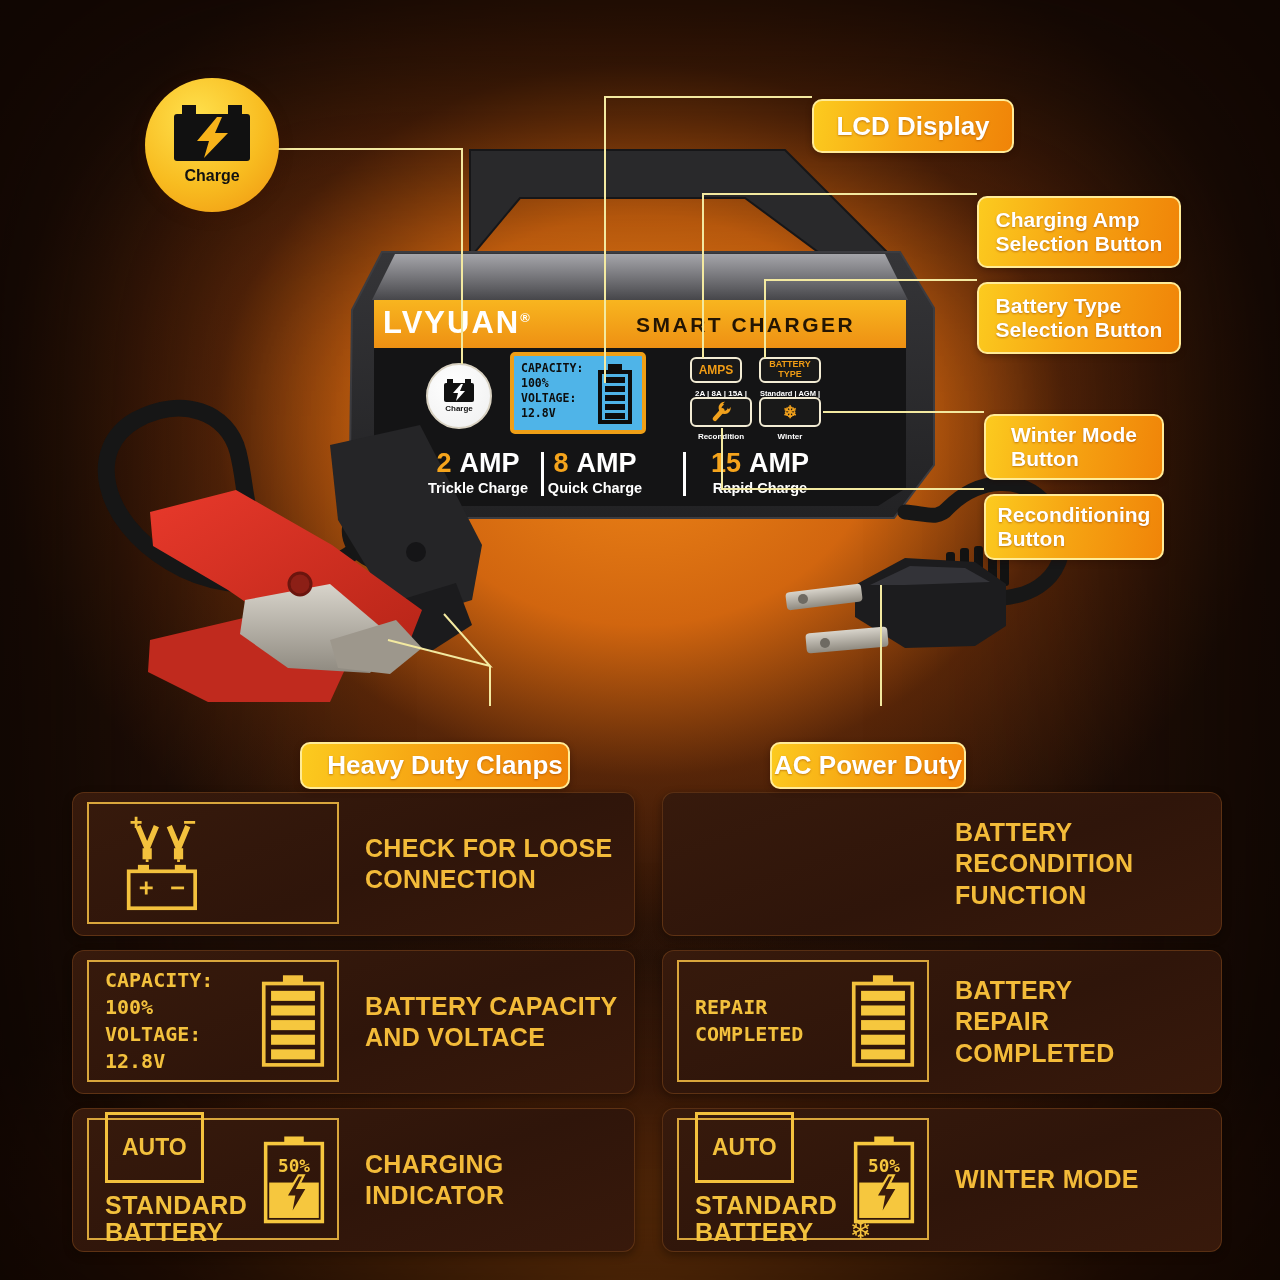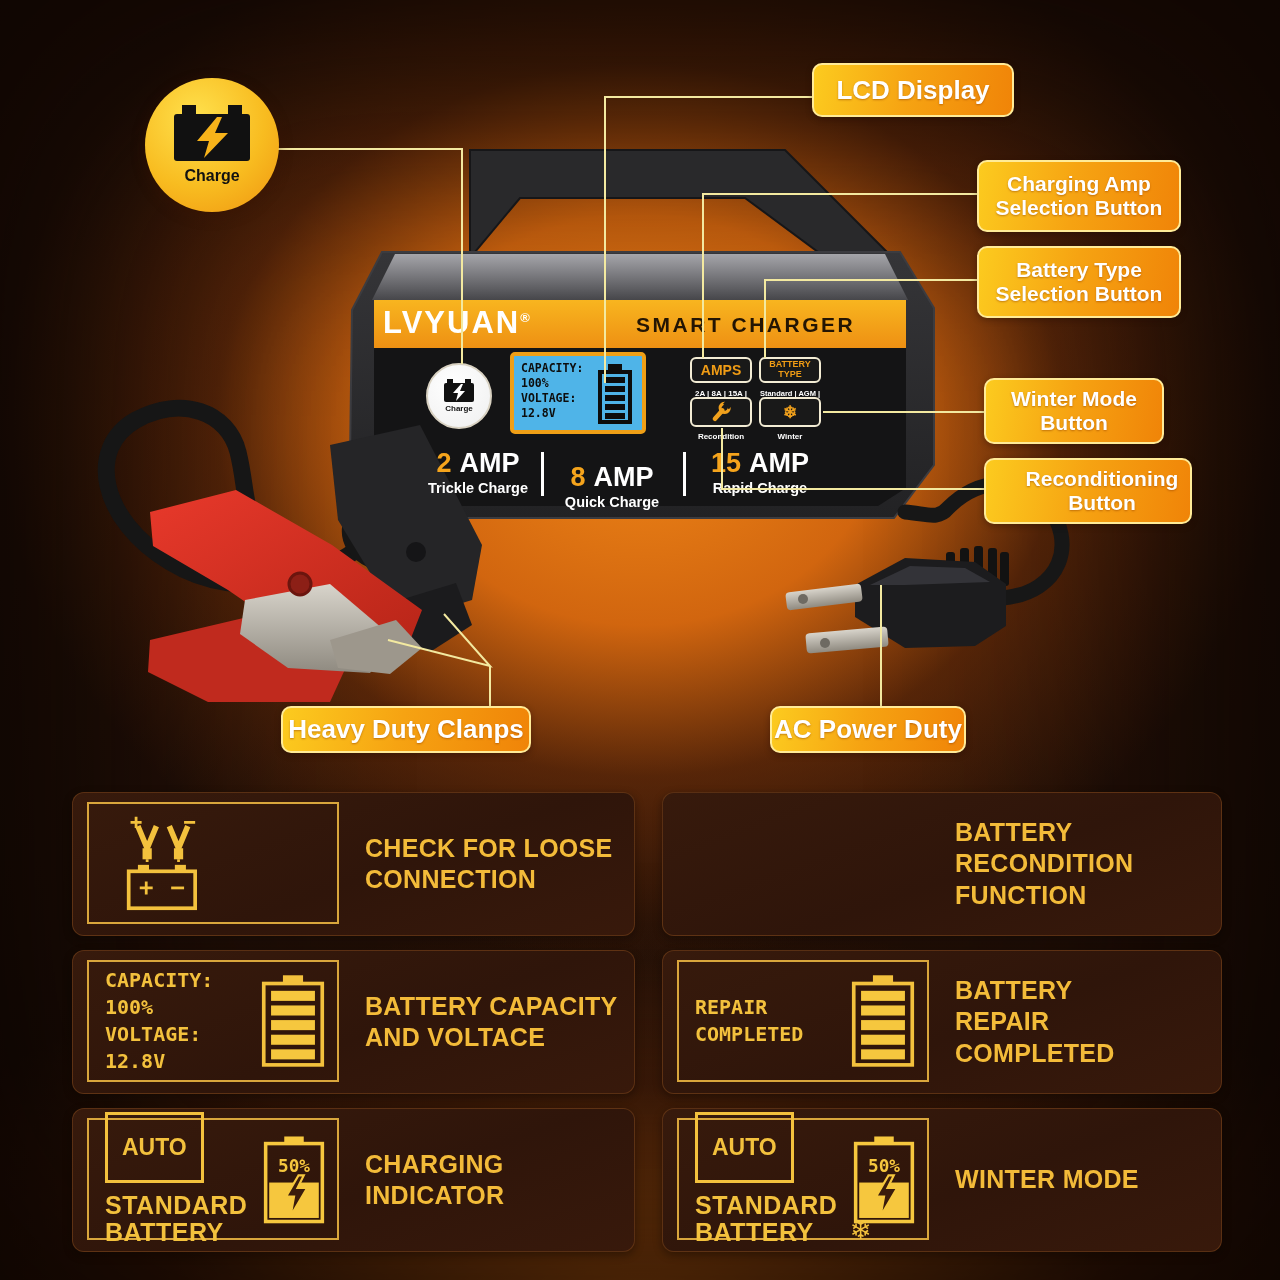--- a/index.html
+++ b/index.html
@@ -7,25 +7,25 @@
     font-family:"Liberation Sans",sans-serif;
     background:
       radial-gradient(ellipse 640px 540px at 640px 420px, rgba(248,140,24,.97) 0%, rgba(233,113,16,.88) 38%, rgba(158,66,10,.42) 66%, rgba(20,9,4,0) 100%),
       radial-gradient(ellipse 820px 380px at 640px 1305px, rgba(222,110,18,.85) 0%, rgba(130,55,12,.35) 58%, rgba(20,9,4,0) 100%),
       linear-gradient(180deg,#2c1409 0%,#261208 45%,#1c0d06 100%);}
   .stage::after{content:"";position:absolute;inset:0;pointer-events:none;
     box-shadow:inset 0 0 320px 110px rgba(8,3,1,.78);}
   .abs{position:absolute;}
   svg{display:block;}
   
-  .pill{position:absolute;display:flex;align-items:center;justify-content:center;text-align:center;
+  .pill{position:absolute;display:flex;align-items:center;justify-content:center;
     background:linear-gradient(100deg,#fccb1f 0%,#f6a312 48%,#f08408 100%);
     border:2px solid #ffeb97;border-radius:10px;color:#fff;font-weight:bold;
     text-shadow:0 1px 2px rgba(140,60,0,.5);white-space:pre-line;line-height:1.16;
-    box-shadow:0 2px 6px rgba(30,10,0,.35);z-index:6;}
+    box-shadow:0 2px 6px rgba(30,10,0,.35);z-index:6;margin-top:36px;}
   .pill.one{font-size:26px;}
   .pill.two{font-size:21px;}
   .callout-label{position:absolute;color:#fff;font-weight:bold;z-index:6;text-align:center;}
   
   .charge-bubble{position:absolute;left:145px;top:78px;width:134px;height:134px;border-radius:50%;
     background:radial-gradient(circle at 38% 30%,#ffe14d 0%,#f8bc20 55%,#ef9410 100%);
     box-shadow:0 4px 14px rgba(60,20,0,.45);display:flex;flex-direction:column;align-items:center;justify-content:center;z-index:6;}
   .charge-bubble .cap{color:#111;font-weight:bold;font-size:16px;margin-top:4px;}
   .brand{position:absolute;left:383px;top:305px;color:#fff;font-weight:bold;font-size:31px;letter-spacing:2px;z-index:3;}
   .brand sup{font-size:13px;font-weight:bold;}
@@ -171,21 +171,21 @@
       <rect x="11" y="0" width="14" height="7" fill="#0d0d0d"></rect>
       <rect x="3" y="8" width="30" height="50" fill="none" stroke="#0d0d0d" stroke-width="4"></rect>
       <rect x="8" y="13" width="20" height="6" fill="#0d0d0d"></rect>
         <rect x="8" y="22" width="20" height="6" fill="#0d0d0d"></rect>
       <rect x="8" y="31" width="20" height="6" fill="#0d0d0d"></rect>
         <rect x="8" y="40" width="20" height="6" fill="#0d0d0d"></rect>
       <rect x="8" y="49" width="20" height="6" fill="#0d0d0d"></rect>
     </svg>
   </div>
 
-  <div class="cbtn" style="left:690px;top:357px;width:62px;height:26px;font-size:14px;">
+  <div class="cbtn" style="left:690px;top:357px;width:52px;height:26px;font-size:12px;">
     <span>AMPS</span>
   </div>
   <div class="cbtn" style="left:759px;top:357px;width:62px;height:26px;font-size:9px;line-height:1.1;white-space:pre-line;">
     <span style="white-space:pre-line;">BATTERY
 TYPE</span>
   </div>
   <div class="ccap" style="left:683px;top:389px;width:76px;">2A | 8A | 15A | AUTO</div>
   <div class="ccap" style="left:753px;top:389px;width:74px;font-size:7.5px;">Standard | AGM | GEL</div>
 
   <div class="cbtn" style="left:690px;top:397px;width:62px;height:30px;">
@@ -200,21 +200,21 @@
   <div class="cbtn" style="left:759px;top:397px;width:62px;height:30px;">
     <span class="snow-btn">❄</span>
   </div>
   <div class="ccap" style="left:690px;top:432px;width:62px;">Recondition</div>
   <div class="ccap" style="left:759px;top:432px;width:62px;">Winter</div>
 
   <div class="mode" style="left:408px;top:448px;width:140px;">
     <div class="amp"><span class="val">2</span><span class="unit">AMP</span></div>
     <div class="nm">Trickle Charge</div>
   </div>
-  <div class="mode" style="left:547px;top:448px;width:130px;margin-top:14px;">
+  <div class="mode" style="left:530px;top:448px;width:130px;">
     <div class="amp"><span class="val">8</span><span class="unit">AMP</span></div>
     <div class="nm">Quick Charge</div>
   </div>
   <div class="mode" style="left:690px;top:448px;width:140px;">
     <div class="amp"><span class="val">15</span><span class="unit">AMP</span></div>
     <div class="nm">Rapid Charge</div>
   </div>
   <div class="mode-sep" style="left:541px;top:452px;"></div>
   <div class="mode-sep" style="left:683px;top:452px;"></div>
 
@@ -240,23 +240,23 @@
     <div class="cap">Charge</div>
   </div>
 
   <div class="pill one" style="left:812px;top:63px;width:198px;height:50px;">LCD Display</div>
   <div class="pill two" style="left:977px;top:160px;width:200px;height:68px;">Charging Amp
 Selection Button</div>
   <div class="pill two" style="left:977px;top:246px;width:200px;height:68px;">Battery Type
 Selection Button</div>
   <div class="pill two" style="left:984px;top:378px;width:176px;height:62px;">Winter Mode
 Button</div>
-  <div class="pill two" style="left:984px;top:458px;width:176px;height:62px;padding-left:28px;">Reconditioning
+  <div class="pill two" style="left:984px;top:458px;width:176px;height:62px;">Reconditioning
 Button</div>
-  <div class="pill one" style="left:281px;top:706px;width:246px;height:43px;">Heavy Duty Clanps</div>
+  <div class="pill one" style="left:300px;top:706px;width:246px;height:43px;padding-left:20px;">Heavy Duty Clanps</div>
   <div class="pill one" style="left:770px;top:706px;width:192px;height:43px;">AC Power Duty</div>
 
   <div class="cards">
 
     <div class="card">
       <div class="screenbox">
         <svg width="112" height="96" viewBox="0 0 110 104" stroke="#f3c13d" fill="none">
           <path d="M22,8 h12 M28,2 v12" stroke-width="3"></path>
           <path d="M80,8 h12" stroke-width="3"></path>
           <path d="M30,12 L40,36 L50,12" stroke-width="6"></path>

